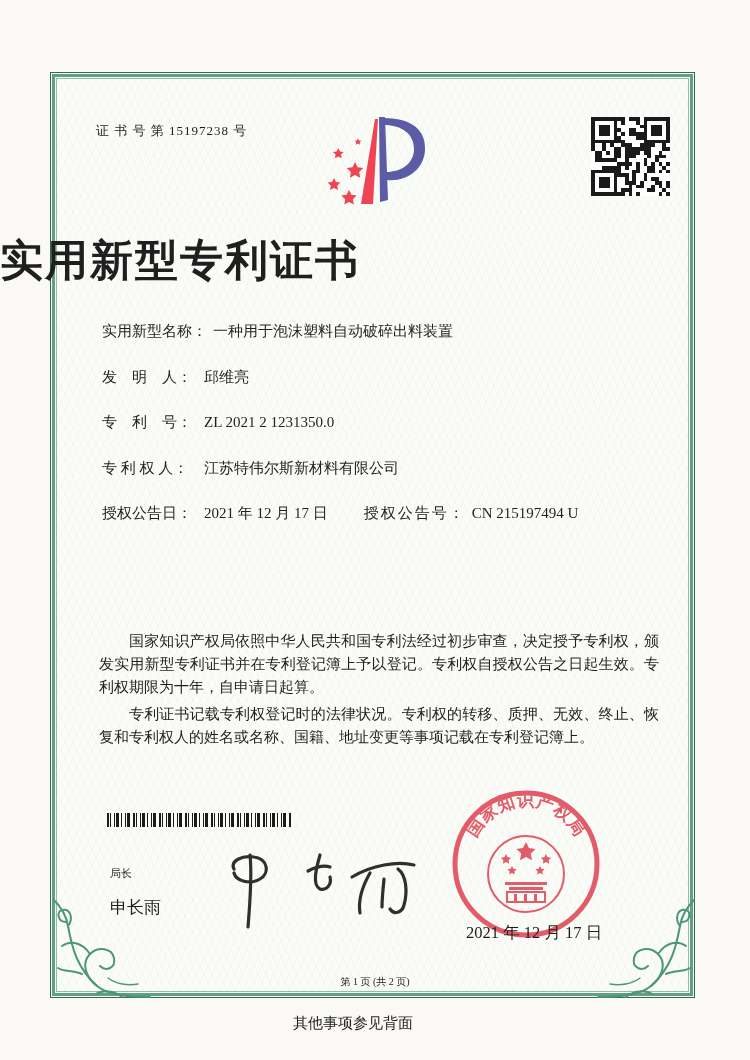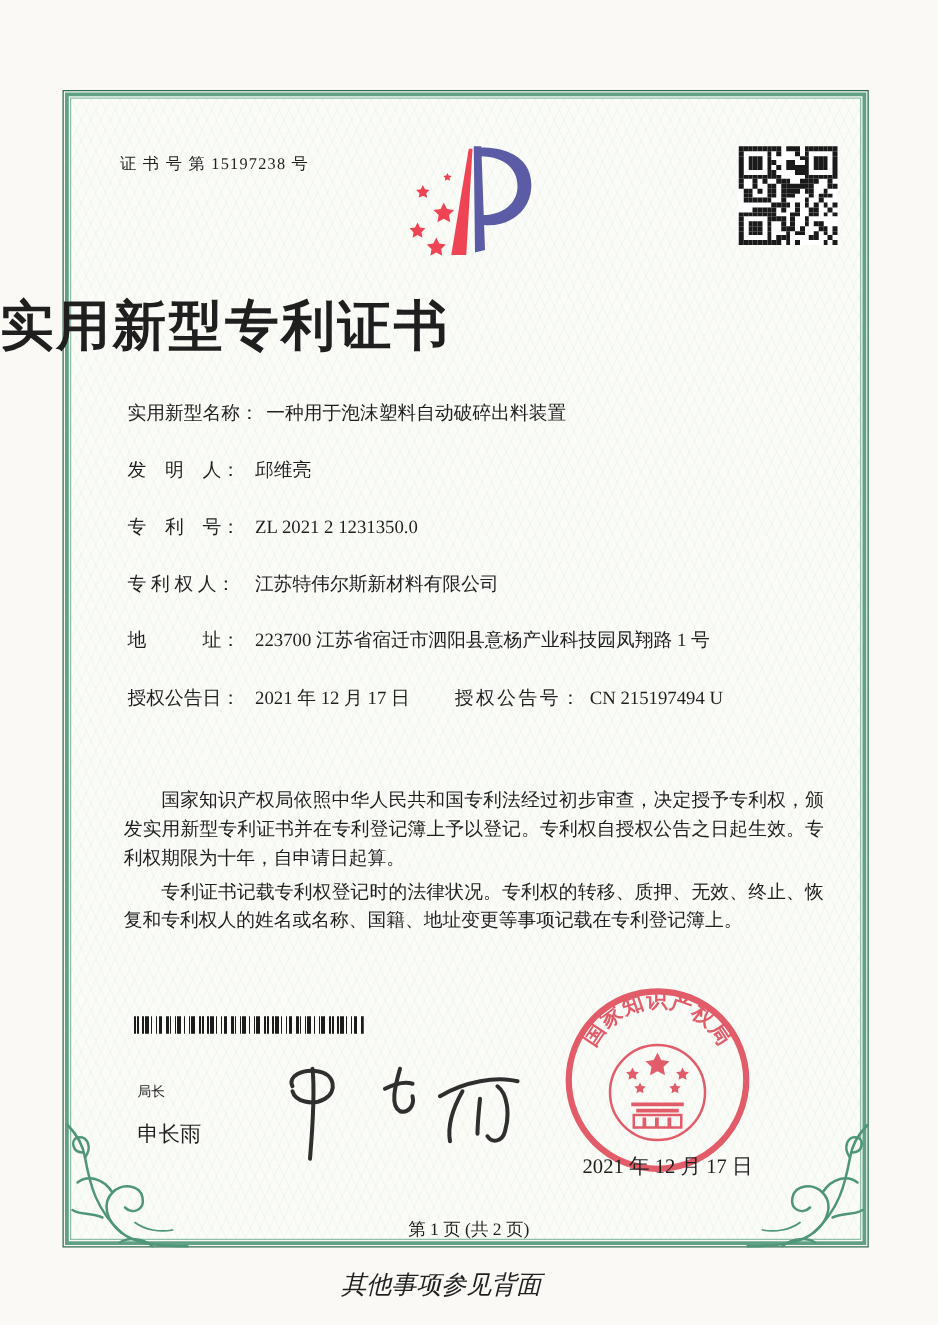--- a/index.html
+++ b/index.html
@@ -50,22 +50,22 @@
   
   .signer-title{left:110px;top:866px;font-size:11px;}
   .signer-name{left:110px;top:896px;font-size:17px;text-align:center;}
   .signature{left:212px;top:843px;}
 
   
   .seal{left:448px;top:788px;opacity:.9;}
   .seal-date{left:466px;top:922px;font-size:16.5px;}
 
   
-  .page-indicator{left:0;top:975px;width:750px;text-align:center;font-size:14px;}
-  .back-note{left:0;top:1014px;width:706px;text-align:center;font-size:20px;font-style:italic;}
+  .page-indicator{left:0;top:975px;width:750px;text-align:center;font-size:10px;}
+  .back-note{left:0;top:1014px;width:706px;text-align:center;font-size:15px;}
 
   
   .qr{left:591px;top:117px;width:79px;height:79px;display:grid;
     grid-template-columns:repeat(21,1fr);grid-template-rows:repeat(21,1fr);background:#fff;}
   .qr div{background:transparent;}
   .qr div.on{background:#1a1a1a;}
 </style>
 </head>
 <body>
 
@@ -569,23 +569,20 @@
   <div class="frow">
     <span class="flabel">发　明　人：</span><span class="fvalue">邱维亮</span>
   </div>
   <div class="frow">
     <span class="flabel">专　利　号：</span><span class="fvalue">ZL 2021 2 1231350.0</span>
   </div>
   <div class="frow">
     <span class="flabel">专 利 权 人：</span><span class="fvalue">江苏特伟尔斯新材料有限公司</span>
   </div>
   <div class="frow">
-    <span class="flabel">地　　　址：</span><span class="fvalue">223700 江苏省宿迁市泗阳县意杨产业科技园凤翔路 1 号</span>
-  </div>
-  <div class="frow">
     <span class="flabel">授权公告日：</span><span class="fvalue">2021 年 12 月 17 日</span><span class="grant-no"><span class="flabel">授权公告号：</span><span class="fvalue">CN 215197494 U</span></span>
   </div>
 </div>
 
 <div class="abs body-text">
   <p>国家知识产权局依照中华人民共和国专利法经过初步审查，决定授予专利权，颁发实用新型专利证书并在专利登记簿上予以登记。专利权自授权公告之日起生效。专利权期限为十年，自申请日起算。</p>
   <p>专利证书记载专利权登记时的法律状况。专利权的转移、质押、无效、终止、恢复和专利权人的姓名或名称、国籍、地址变更等事项记载在专利登记簿上。</p>
 </div>
 
 <div class="abs barcode"></div>

